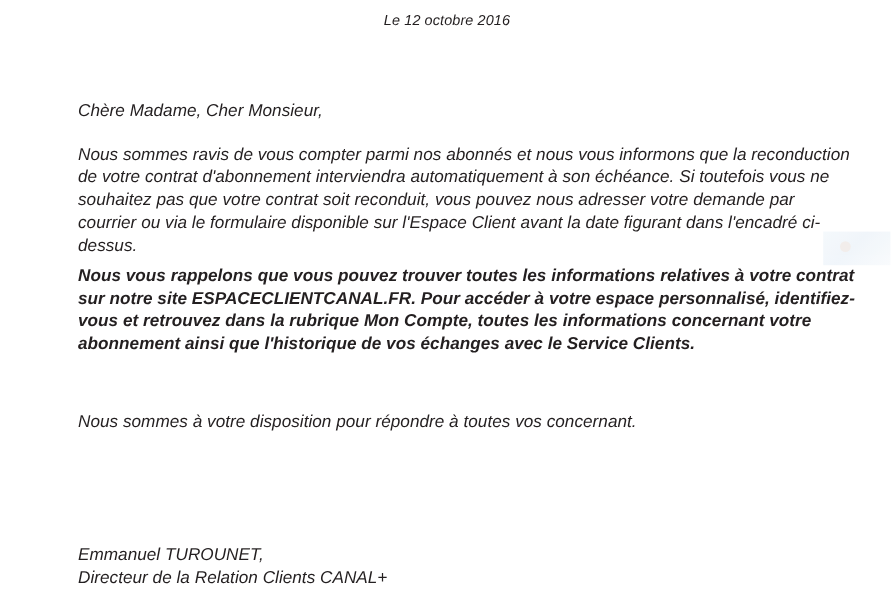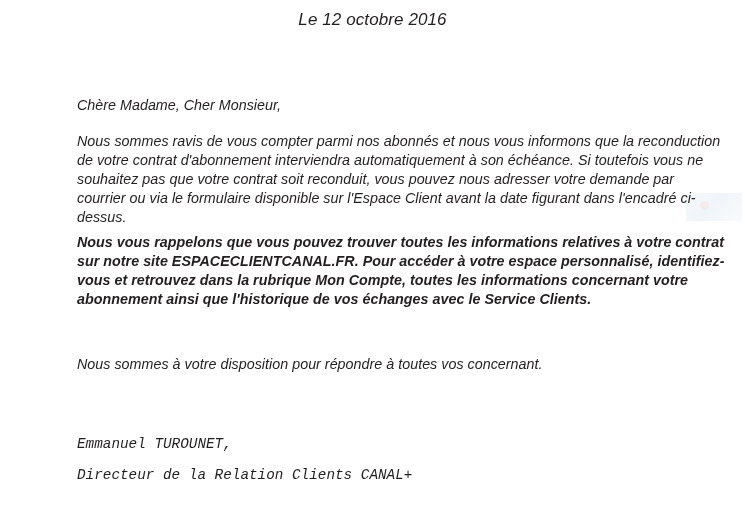--- a/index.html
+++ b/index.html
@@ -44,44 +44,44 @@
     background: #f0ebe8;
   }
 
   .date-line {
     position: absolute;
     left: 0;
     top: 10px;
     width: 745px;
     text-align: center;
     font-style: italic;
-    font-size: 17px;
+    font-size: 12px;
     letter-spacing: 0.1px;
     color: #231f20;
   }
 
   .body-text {
     position: absolute;
     left: 65px;
     width: 648px;
     font-style: italic;
     font-size: 14.3px;
     line-height: 19px;
     color: #231f20;
     letter-spacing: 0.02px;
   }
 
   .greeting      { top: 84px; }
   .para-1        { top: 120px; }
   .para-2        { top: 221px; font-weight: bold; }
   .closing-para  { top: 343px; }
   .sign-off      { top: 397px; }
-  .signature     { top: 423px; line-height: 18.5px; font-family: Liberation Mono, monospace; }
+  .signature     { top: 454px; line-height: 18.5px; }
 
-  p { margin: 12px; }
+  p { margin: 0; }
 </style>
 </head>
 <body>
 
 <div class="page">
 
   <div class="artifact"></div>
 
   <div class="date-line">Le 12 octobre 2016</div>
 

